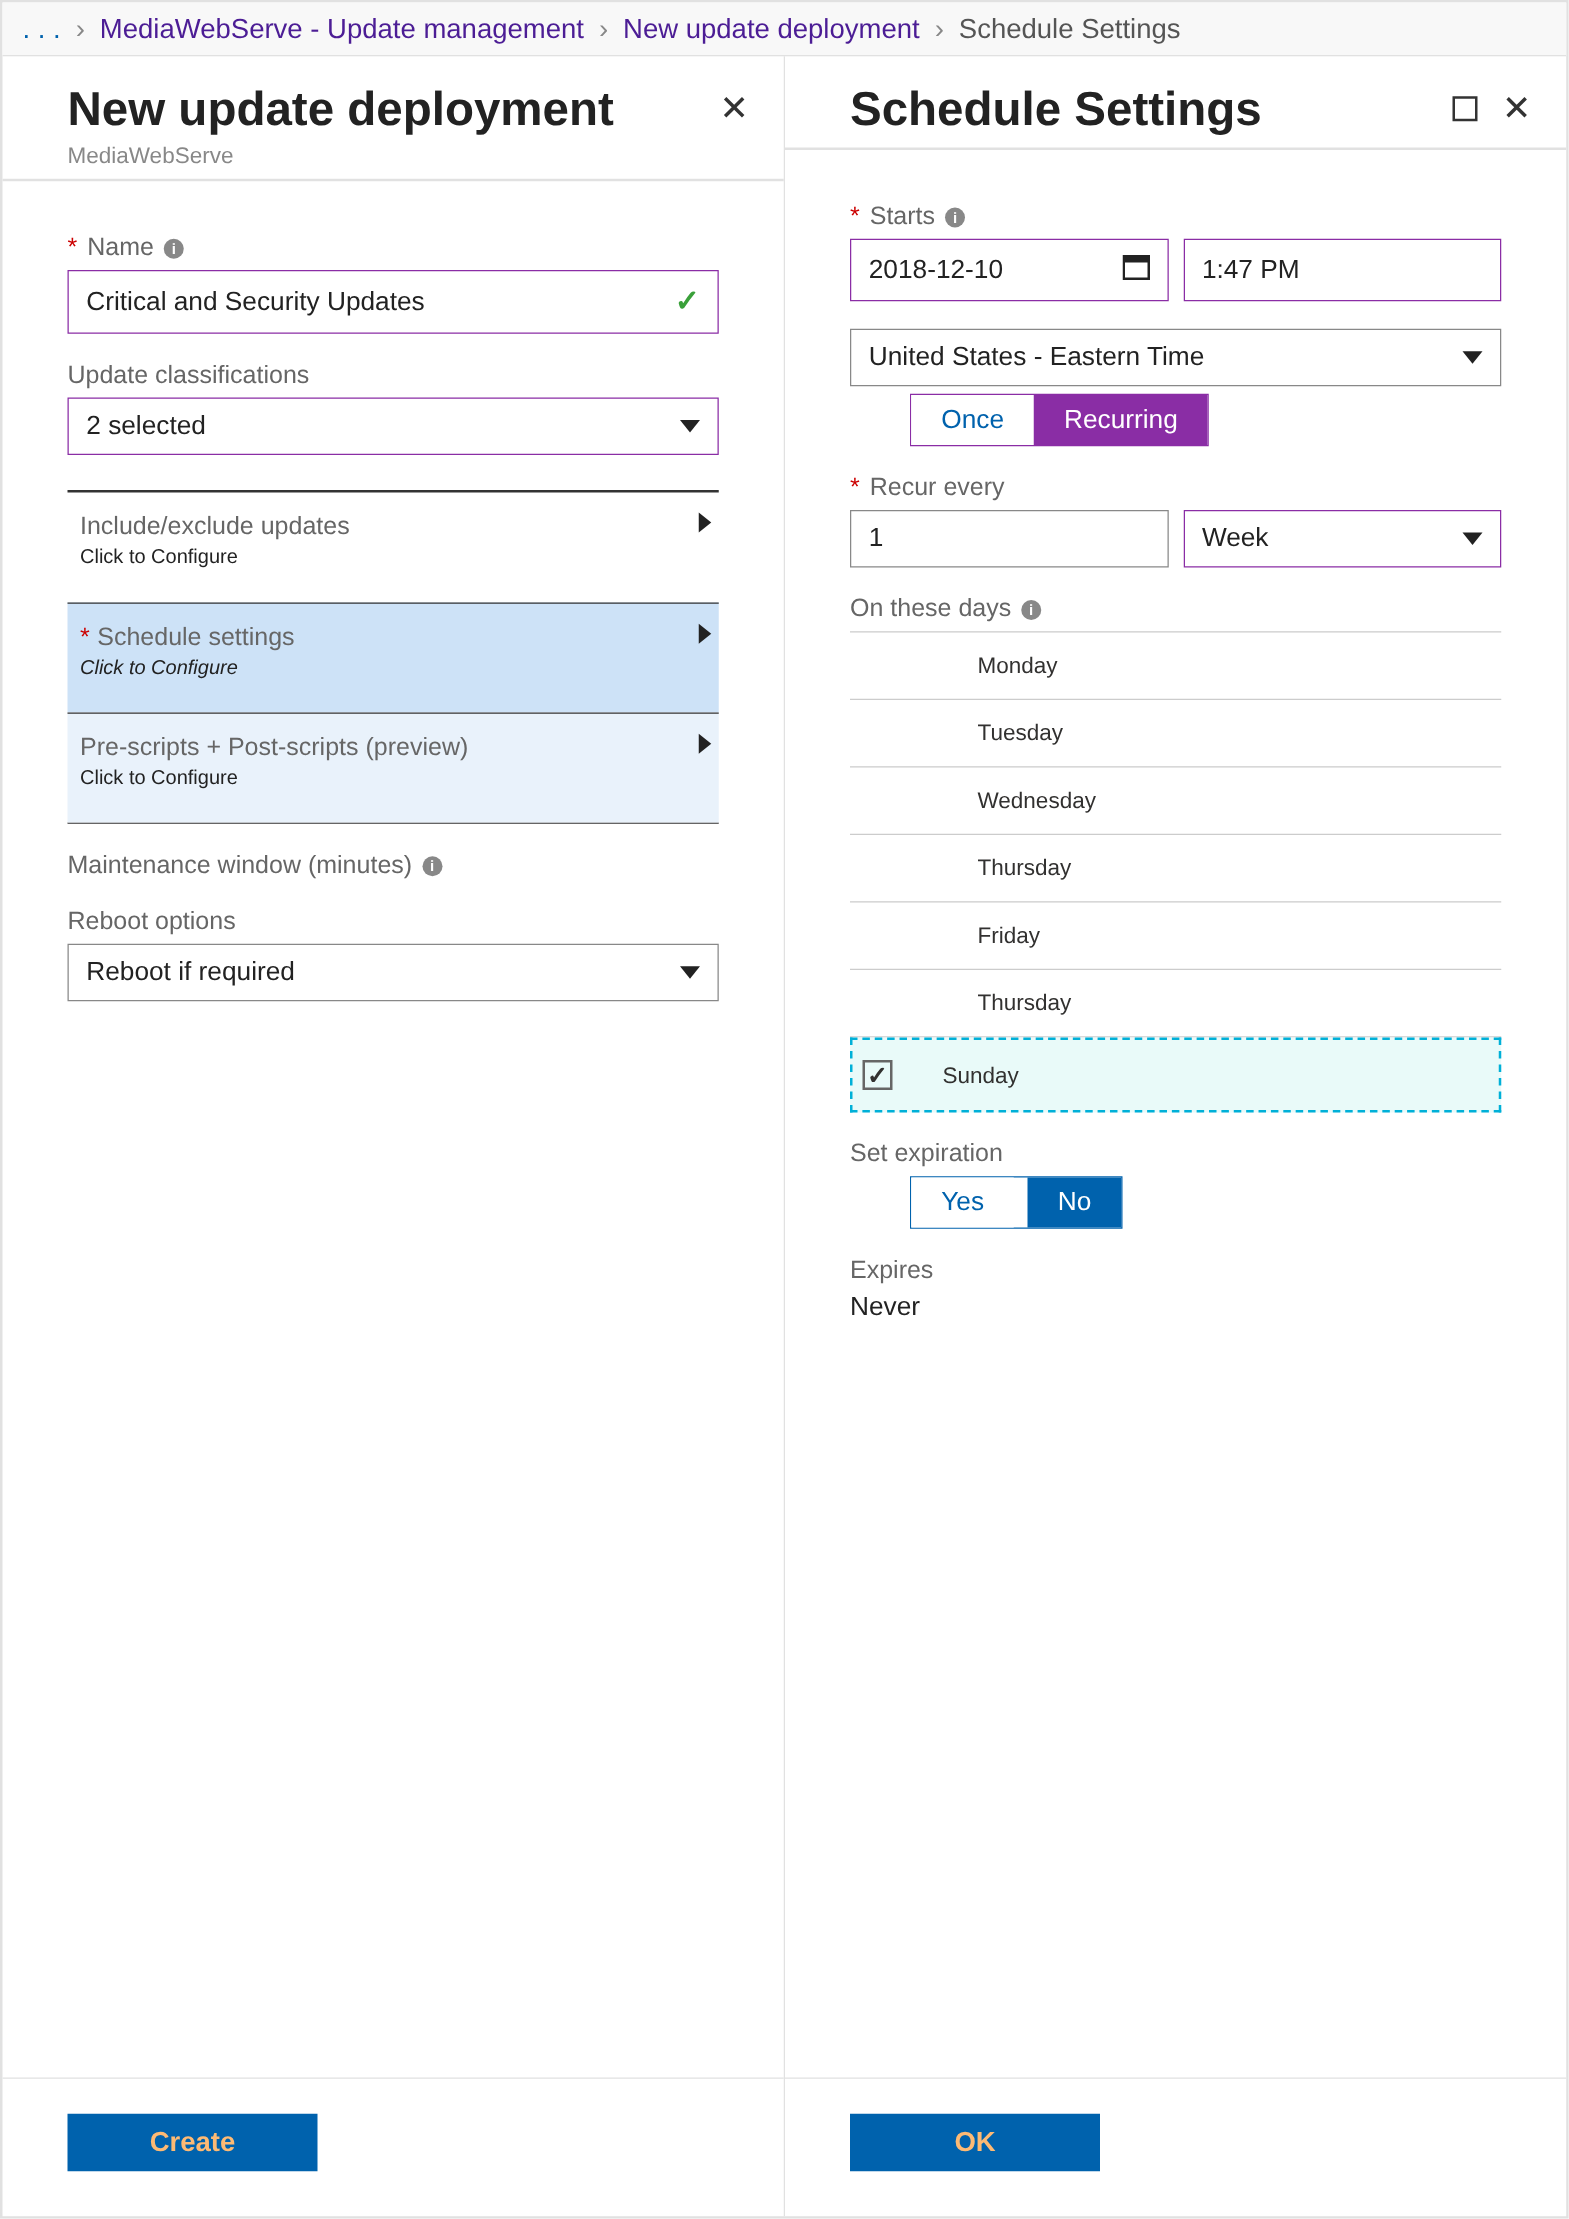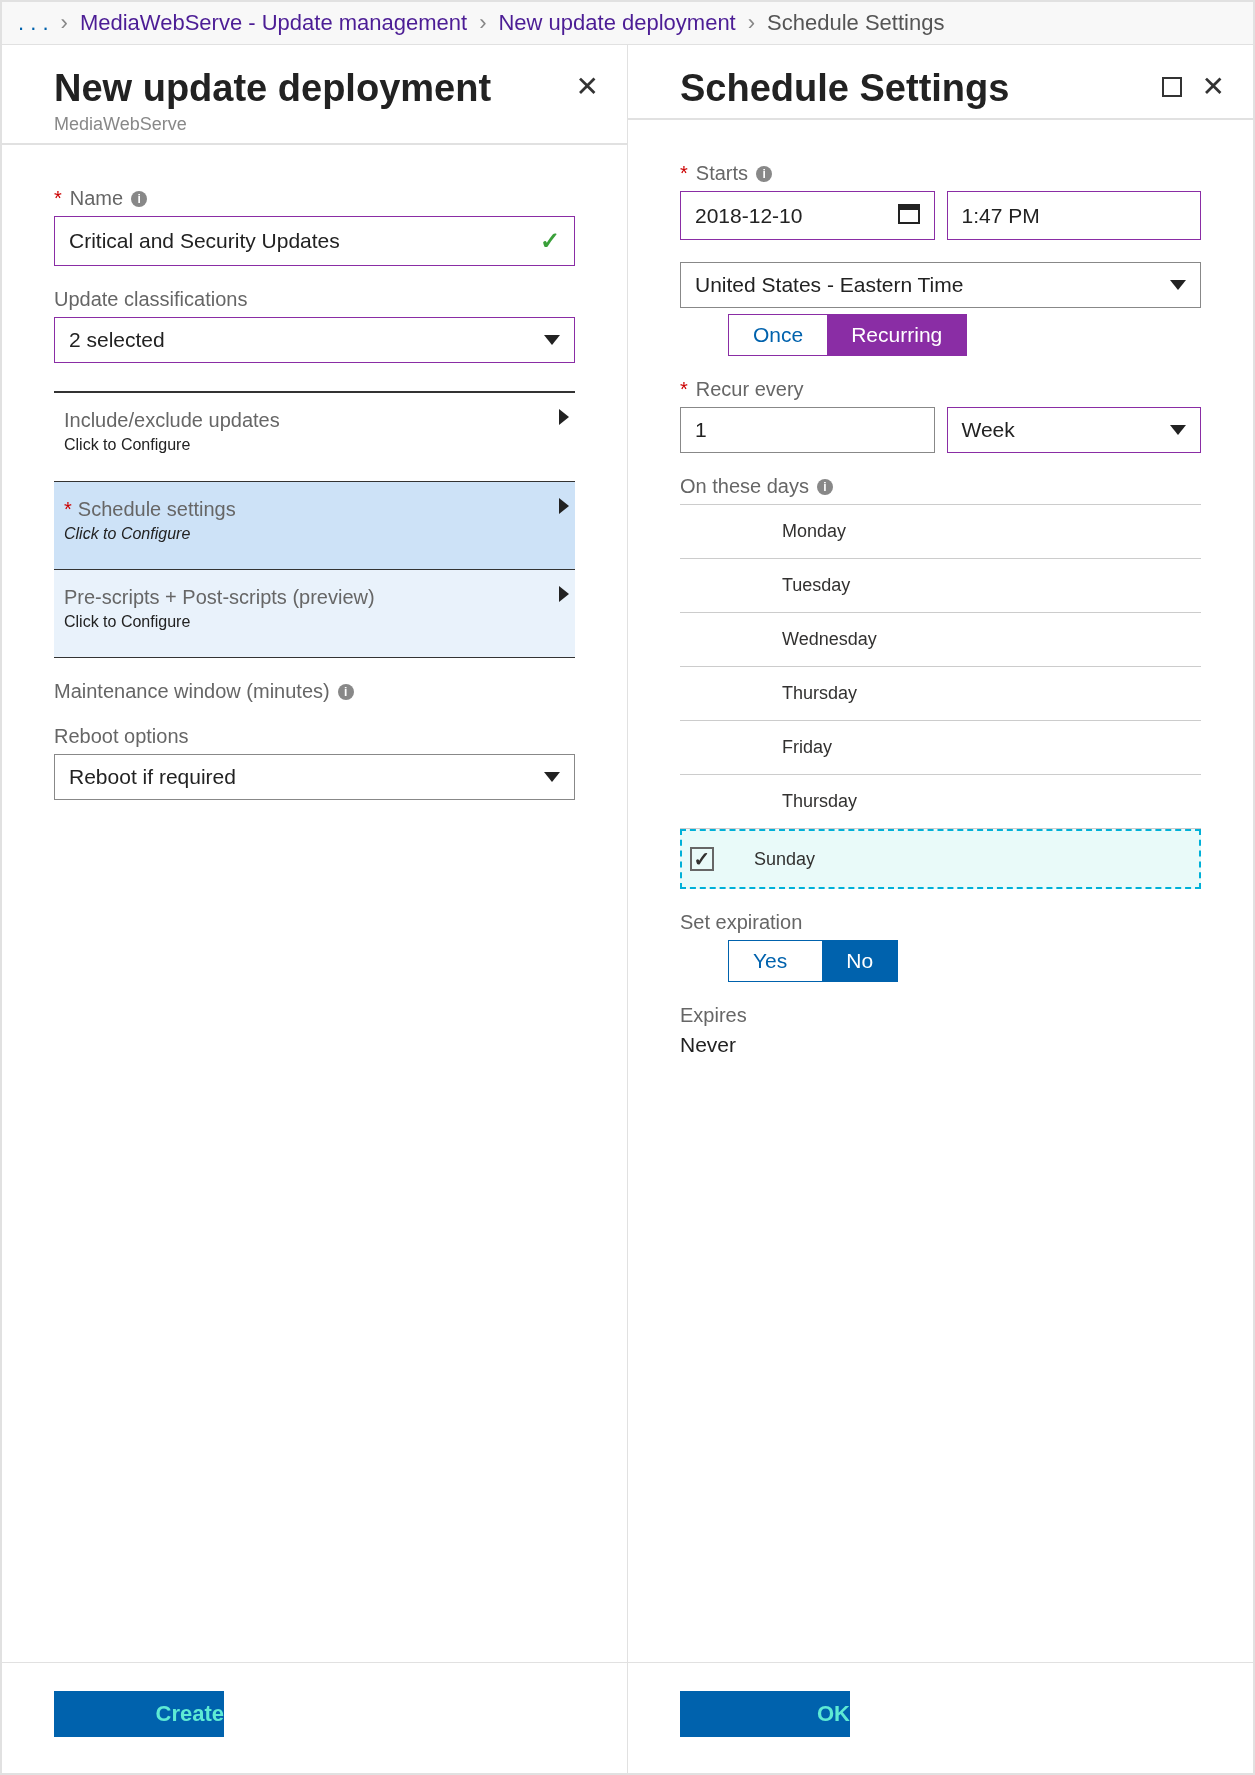--- a/index.html
+++ b/index.html
@@ -16,21 +16,21 @@
   .blade { flex:1; display:flex; flex-direction:column; border-right:1px solid #e1e1e1; min-width:0; position:relative; }
   .blade:last-child { border-right:none; }
   .blade-header { display:flex; align-items:flex-start; justify-content:space-between; padding:22px 28px 8px 52px; border-bottom:2px solid #e1e1e1; }
   .blade-header h1 { margin:0; font-size:38px; font-weight:600; color:#222; }
   .blade-header .sub { margin-top:4px; font-size:18px; color:#888; }
   .blade-header .actions { display:flex; align-items:center; gap:20px; margin-top:6px; }
   .close-x { font-size:28px; color:#333; cursor:pointer; line-height:1; }
   .square-icon { width:20px; height:20px; border:2px solid #333; display:inline-block; }
   .blade-body { flex:1; overflow:auto; padding:20px 52px 10px 52px; }
   .blade-footer { padding:28px 52px 36px 52px; border-top:1px solid #e1e1e1; }
-  .btn-primary { background:#0062ad; color:#5eead4; border:none; font-size:22px; font-weight:600; padding:10px 0; width:170px; cursor:pointer;text-align:right; }
+  .btn-primary { background:#0062ad; color:#fdba74; border:none; font-size:22px; font-weight:600; padding:10px 0; width:200px; cursor:pointer; }
   
   .field { }
   .label { color:#666; font-size:20px; display:flex; align-items:center; gap:8px; margin-bottom:6px; margin-top:22px;}
   .req { color:#c00; }
   .info-dot { width:16px; height:16px; border-radius:50%; background:#888; color:#fff; font-size:12px; display:inline-flex; align-items:center; justify-content:center; font-weight:bold; }
   .input, .select-box { width:100%; border:1px solid #888; padding:10px 14px; font-size:21px; color:#222; background:#fff; display:flex; align-items:center; justify-content:space-between; }
   .purple-border { border:1px solid #8a2da5; }
   .checkmark { color:#3aa03a; font-size:24px; font-weight:bold; }
   .chevron-down { border-left:8px solid transparent; border-right:8px solid transparent; border-top:10px solid #222; width:0;height:0;}
   .chevron-right { border-top:8px solid transparent; border-bottom:8px solid transparent; border-left:10px solid #222; width:0;height:0;}

